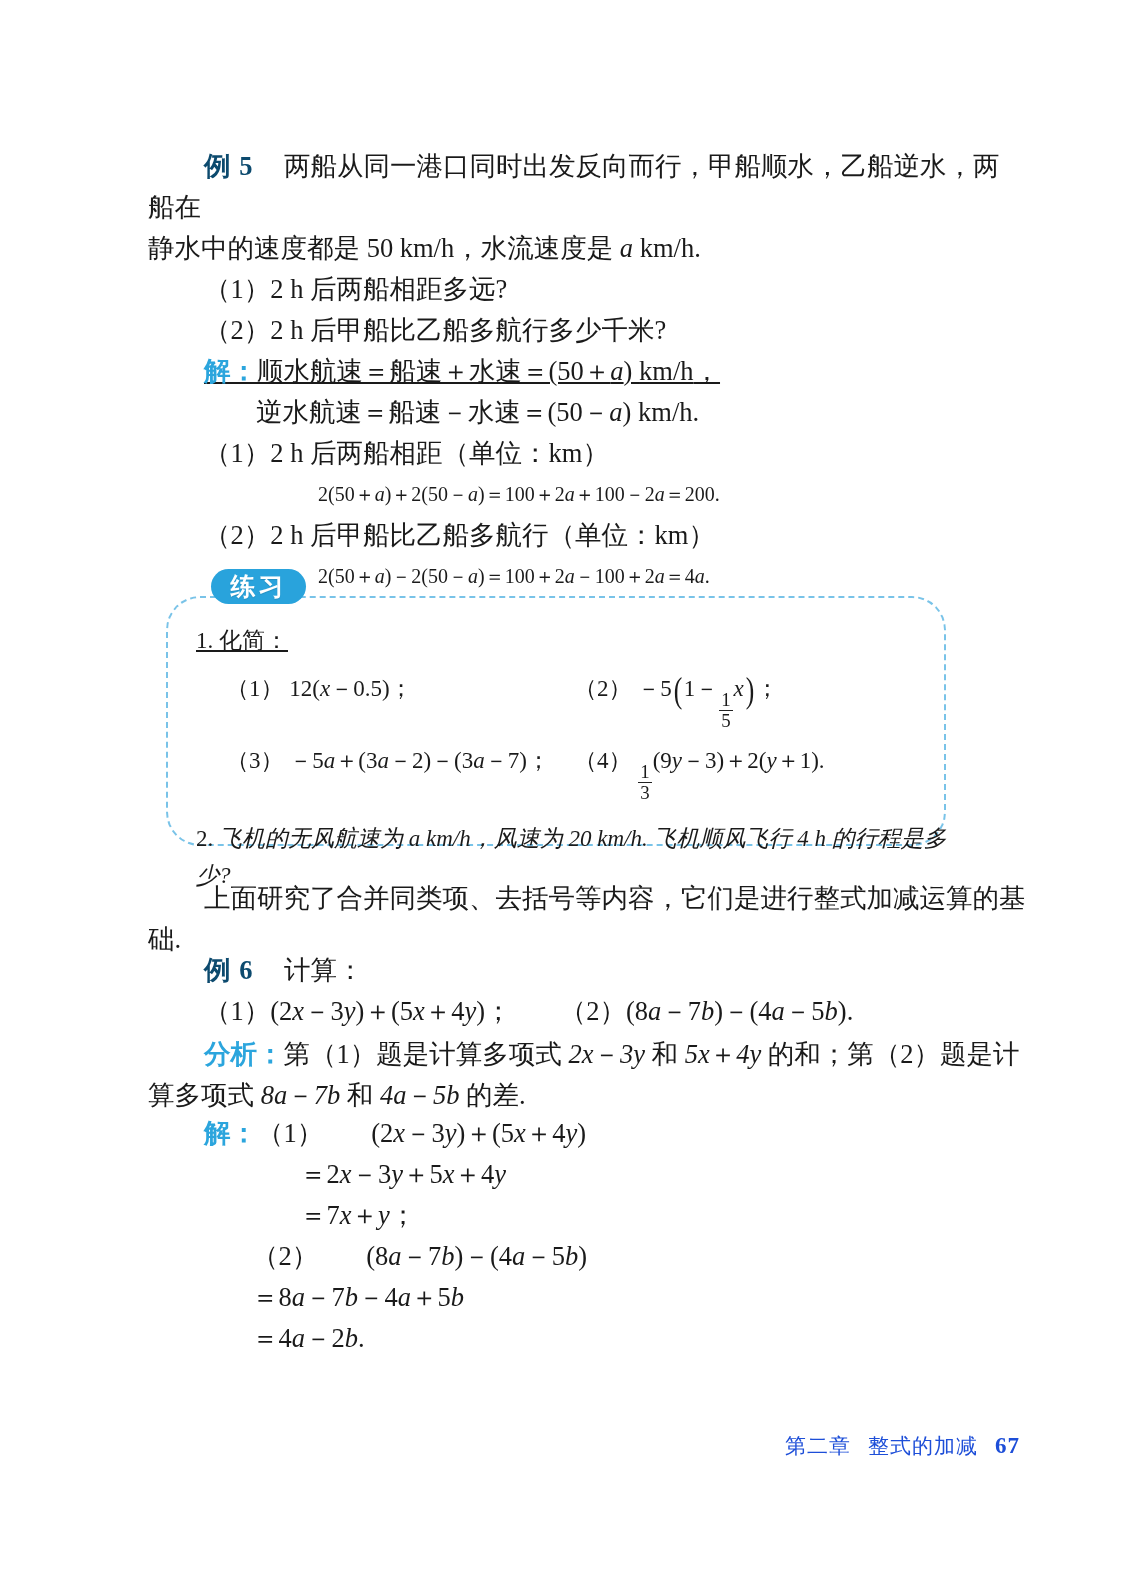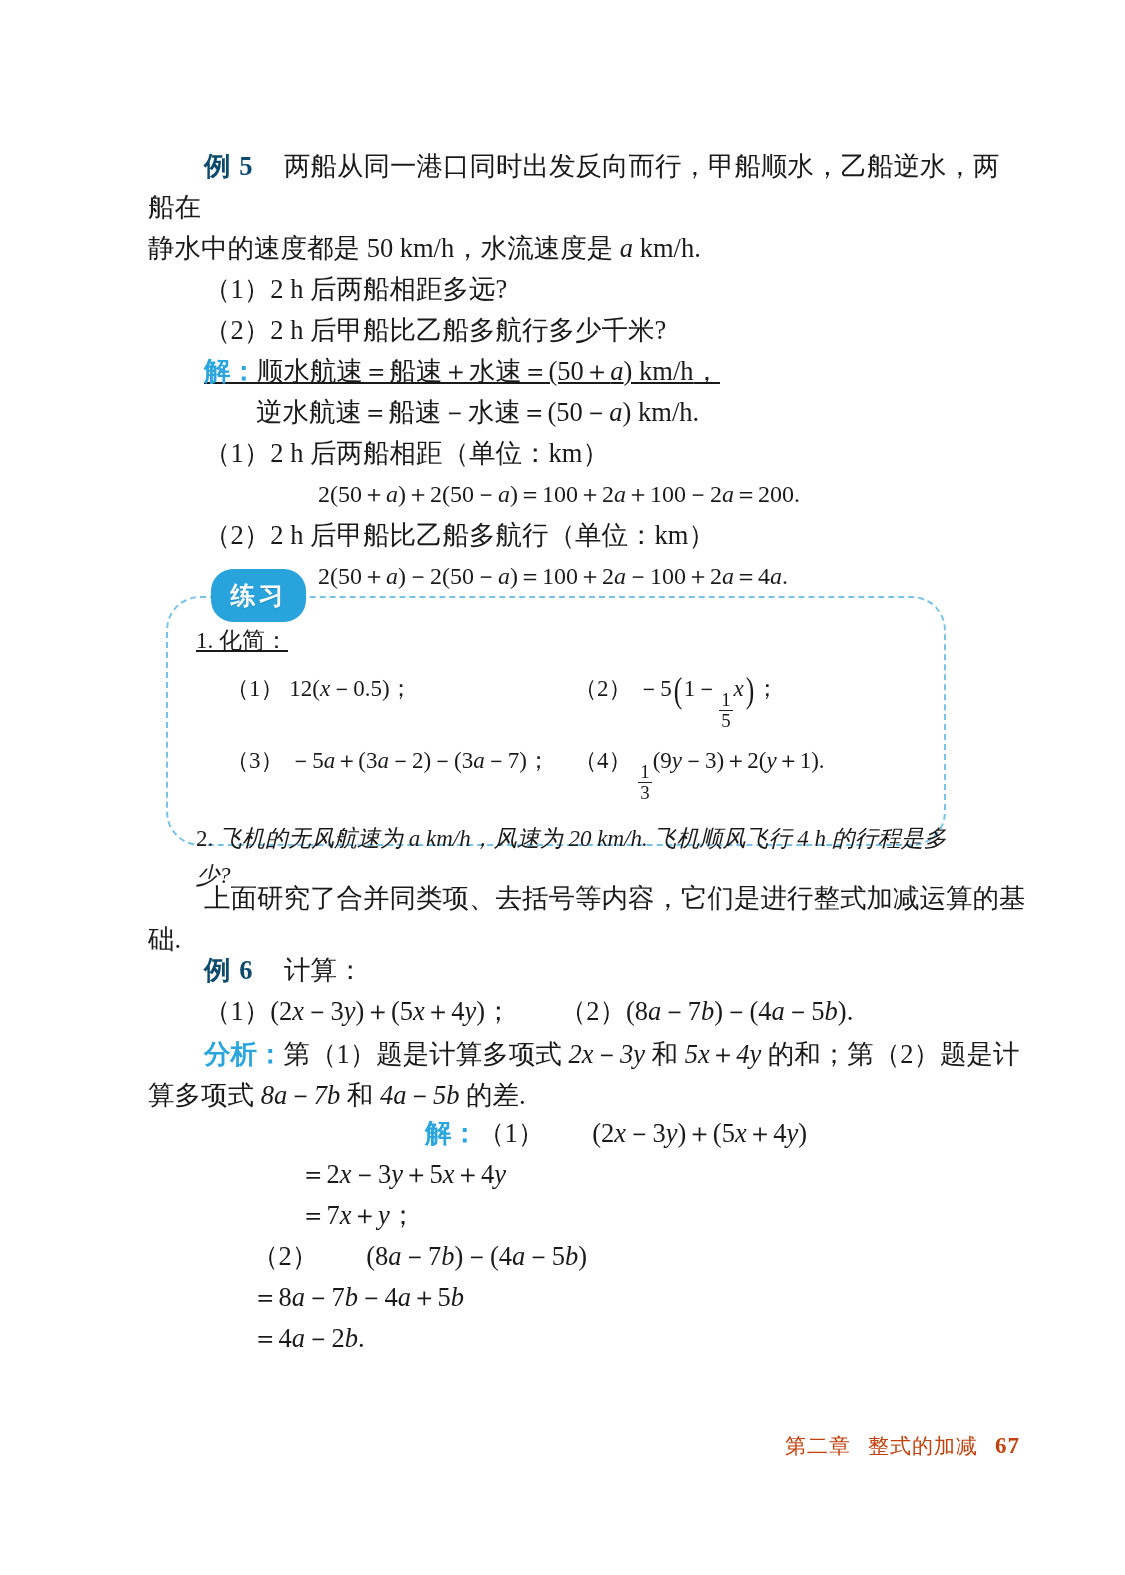--- a/index.html
+++ b/index.html
@@ -56,21 +56,21 @@
     line-height: 41px;
     text-decoration: underline;
   }
   .sol-line2 {
     padding-left: 108px;
     font-size: 26.5px;
     line-height: 41px;
   }
   .eqn-line {
     padding-left: 170px;
-    font-size: 24px;
+    font-size: 20px;
     line-height: 41px;
   }
 
   
   .frac {
     display: inline-flex;
     flex-direction: column;
     vertical-align: -0.52em;
     text-align: center;
     font-size: 0.82em;
@@ -97,21 +97,21 @@
     height: 250px;
     border: 2.5px dashed #79c3e8;
     border-radius: 34px;
     box-sizing: border-box;
   }
   #practice-badge {
     position: absolute;
     left: 211px;
     top: 569px;
     width: 95px;
-    height: 53px;
+    height: 35px;
     background: #29a3dc;
     border-radius: 22px;
     display: flex;
     align-items: center;
     justify-content: center;
     color: #ffffff;
     font-size: 25px;
     font-weight: 700;
     letter-spacing: 3px;
     text-shadow: 0 1px 1px rgba(0,0,0,0.13);
@@ -164,36 +164,36 @@
     text-indent: 56px;
   }
   #solution6 {
     position: absolute;
     left: 148px;
     top: 1113px;
     width: 880px;
     font-size: 26.5px;
     line-height: 41px;
   }
-  .s6-l1  { padding-left: 56px; text-align: center; }
+  .s6-l1  { padding-left: 56px; }
   .s6-ind { display: inline-block; width: 48px; }
   .s6-eq  { padding-left: 152px; }
   .s6-l2  { padding-left: 104px; }
   .s6-eq2 { padding-left: 104px; }
 
   
   #footer {
     position: absolute;
     left: 0;
     top: 1432px;
     width: 1020px;
     text-align: right;
     font-size: 21px;
     letter-spacing: 1px;
-    color: #c2410c;
+    color: #1d4ed8;
   }
   #footer .sep  { display: inline-block; width: 17px; }
   #footer .pgno { font-weight: 700; font-size: 23px; }
 </style>
 </head>
 <body>
 
 <div class="page">
 
   <div id="example5">

